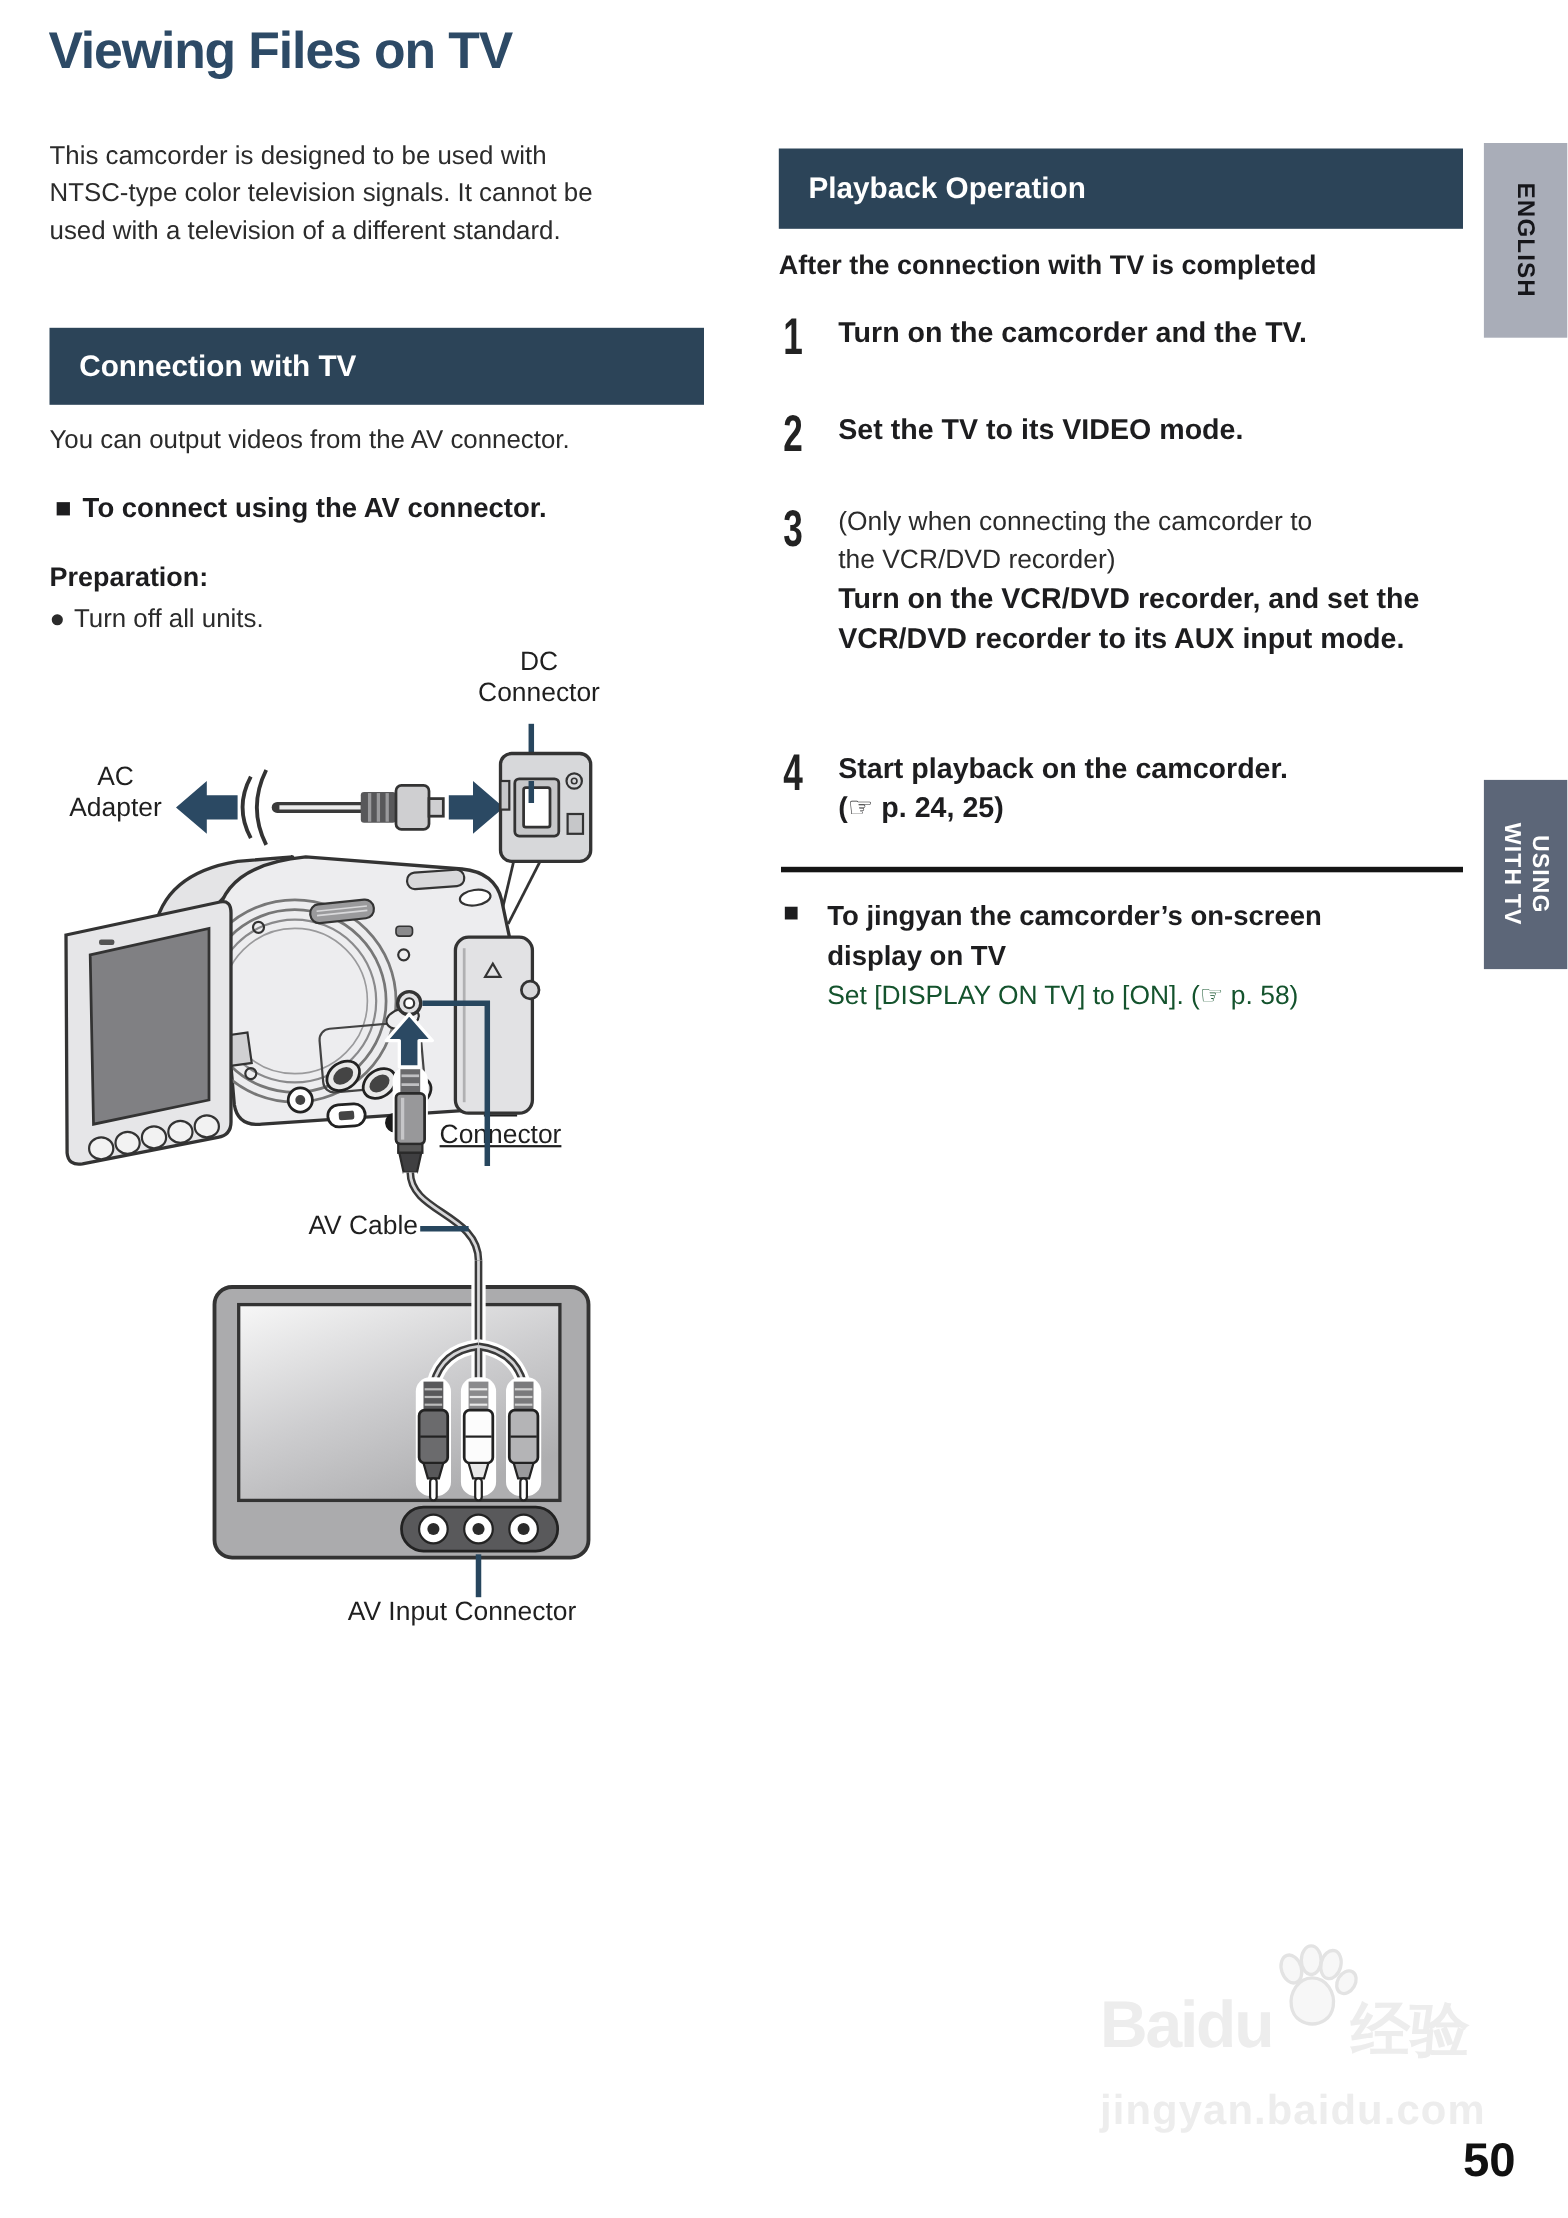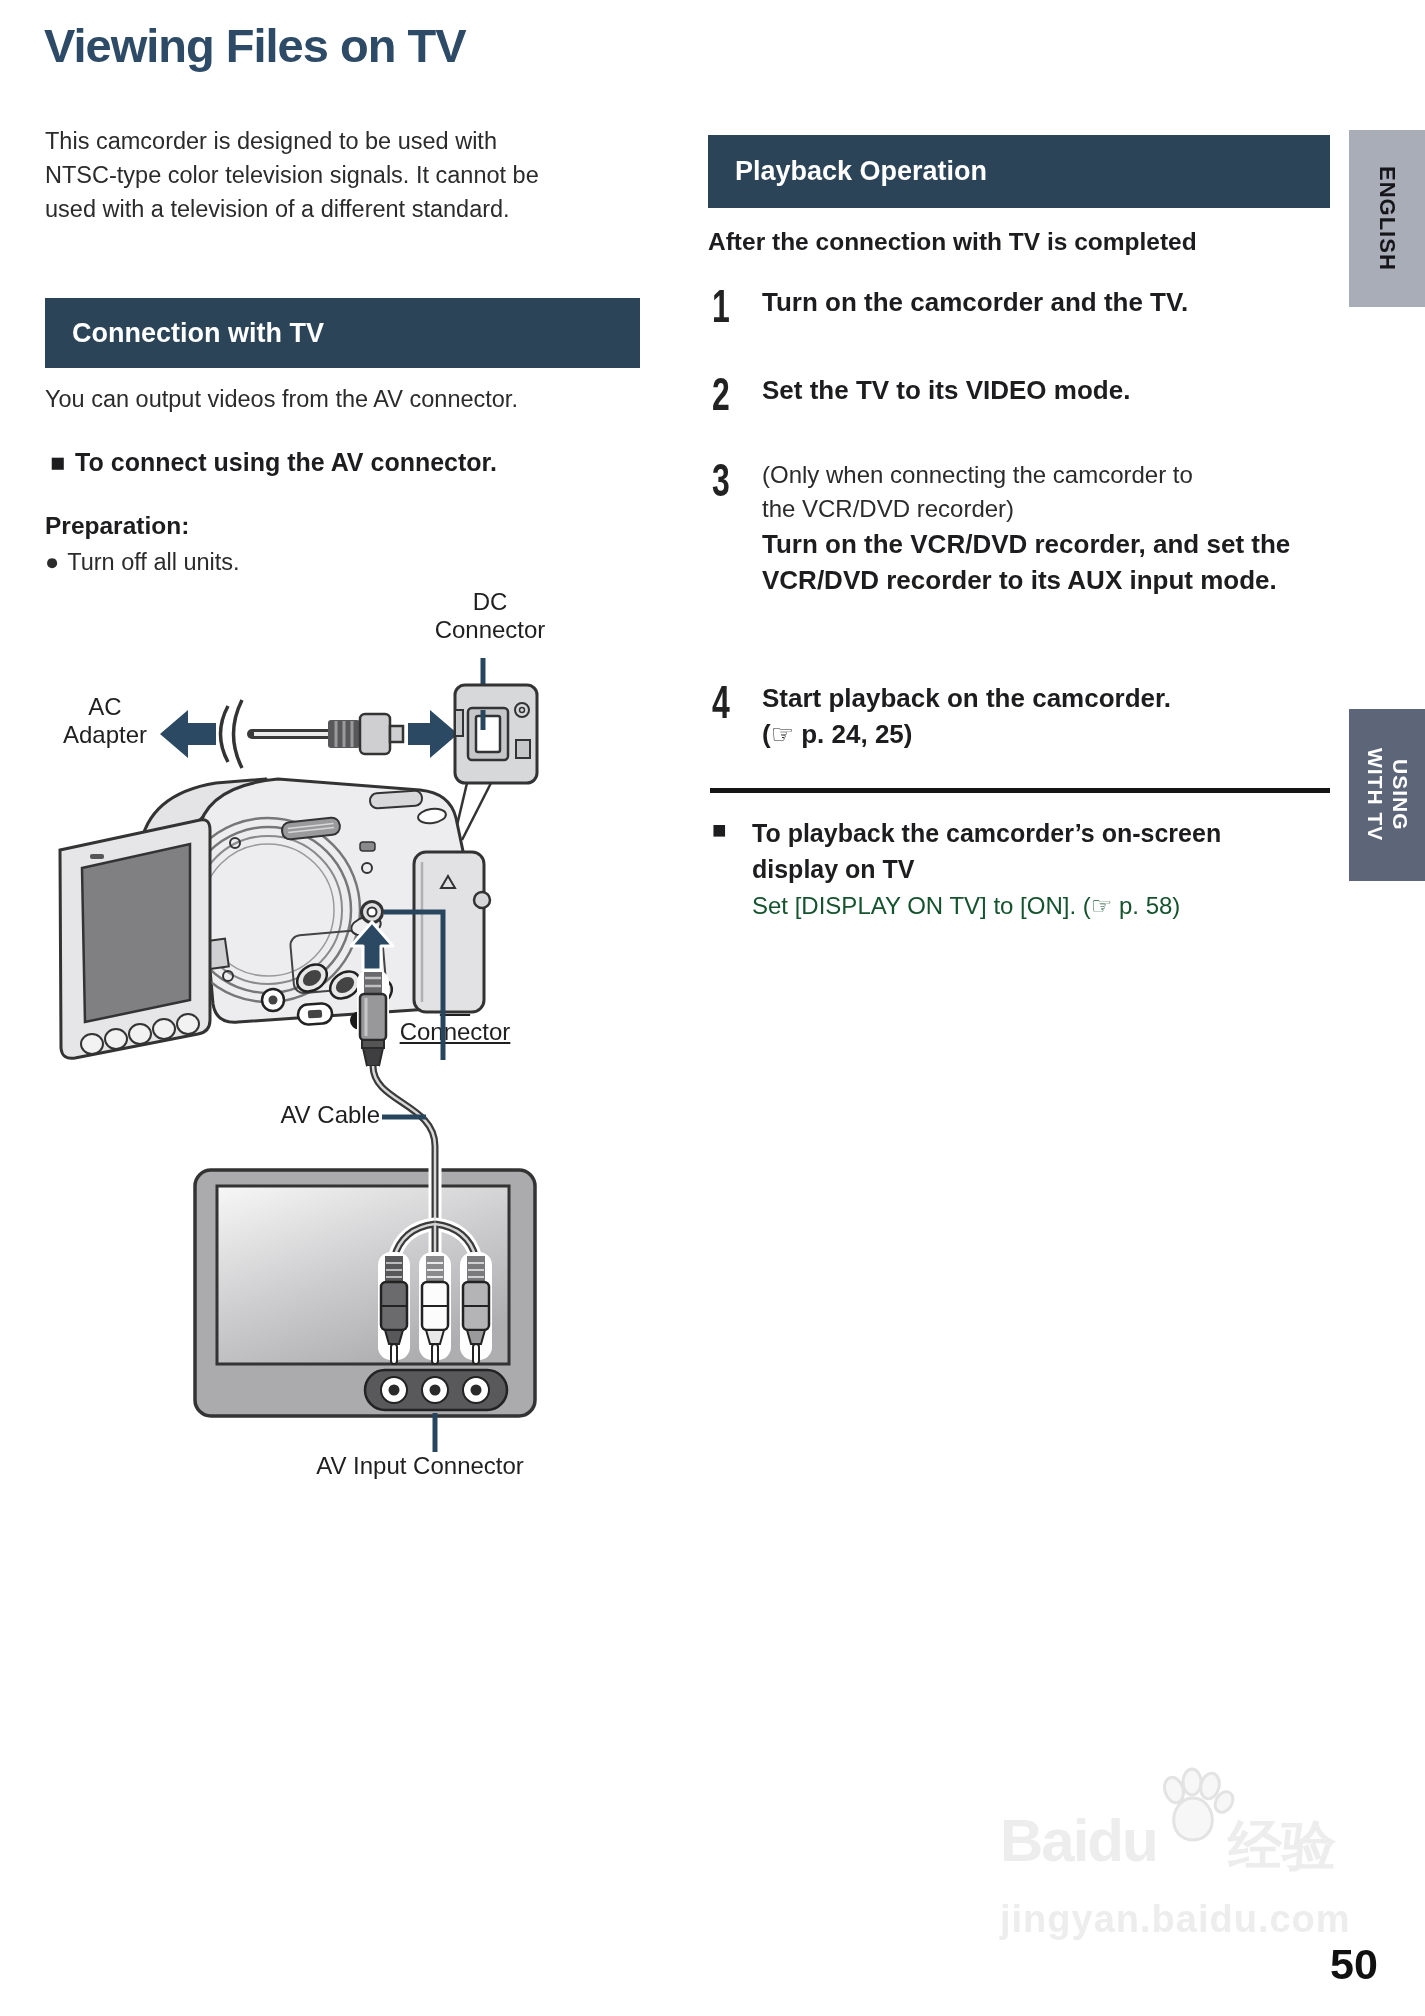--- a/index.html
+++ b/index.html
@@ -117,21 +117,21 @@
   <div class="num">4</div>
   <div>
     <div class="stext">Start playback on the camcorder.</div>
     <div class="stext">(☞ p. 24, 25)</div>
   </div>
 </div>
 
 <div class="abs" id="divider"></div>
 
 <div class="abs" id="note-marker">■</div>
-<div class="abs" id="note-line1">To playback the camcorder’s on-screen</div>
+<div class="abs" id="note-line1">To jingyan the camcorder’s on-screen</div>
 <div class="abs" id="note-line2">display on TV</div>
 <div class="abs" id="note-body">Set [DISPLAY ON TV] to [ON]. (☞ p. 58)</div>
 
 <div class="abs vtab" id="tab-english">
   <span>ENGLISH</span>
 </div>
 <div class="abs vtab" id="tab-using">
   <span>USING</span>
   <span>WITH TV</span>
 </div>

